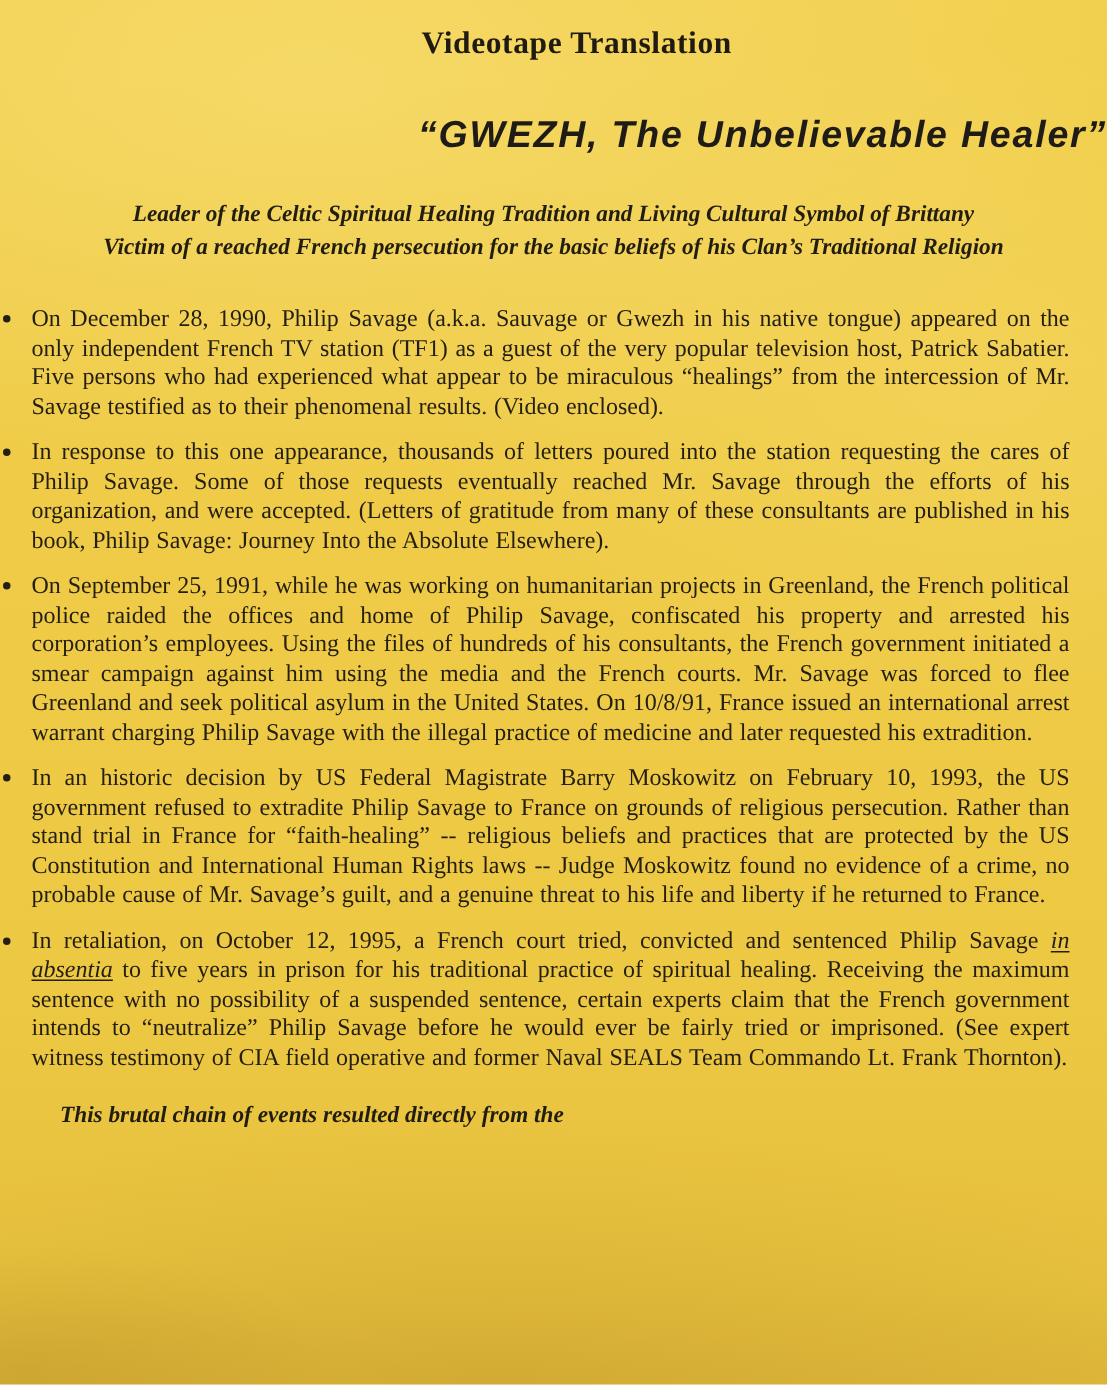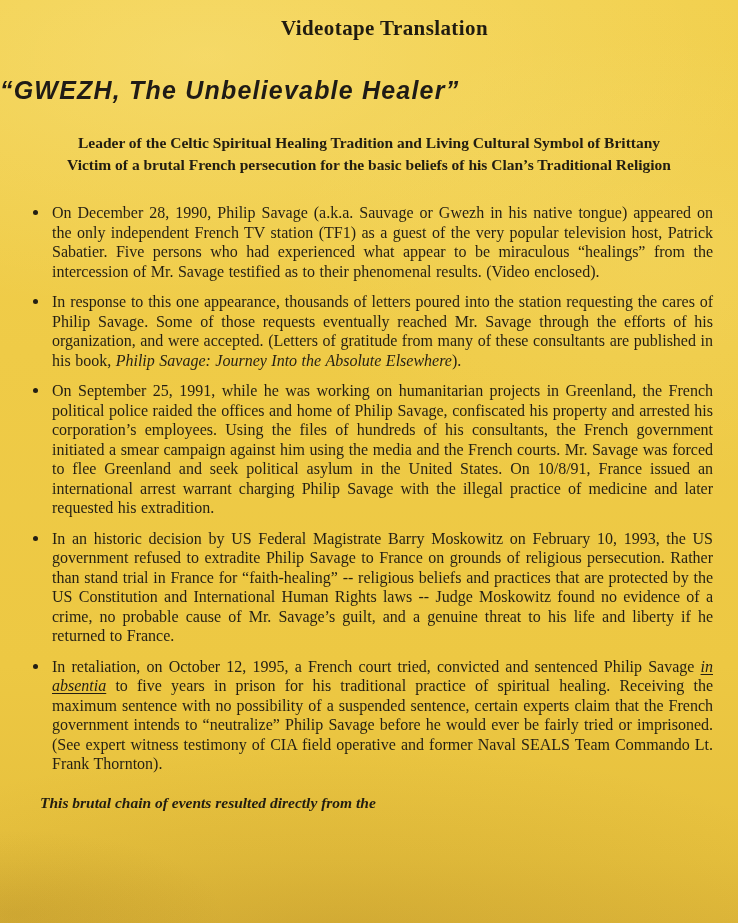--- a/index.html
+++ b/index.html
@@ -29,43 +29,44 @@
     font-weight: bold;
     font-size: 21px;
     line-height: 24px;
     letter-spacing: 0.4px;
     color: #201b10;
     padding-left: 31px;
   }
 
   .main-title {
     margin: 36px 0 0 0;
-    text-align: left;
+    text-align: right;
     font-family: "Liberation Sans", sans-serif;
     font-weight: bold;
     font-style: italic;
     font-size: 25px;
     line-height: 29px;
     letter-spacing: 1.2px;
     color: #1f1b16;
   }
 
   .subtitle {
     margin: 27px 30px 0 30px;
     text-align: center;
     font-family: "Liberation Serif", serif;
     font-weight: bold;
+    font-style: italic;
     font-size: 15.5px;
     line-height: 22px;
     color: #221d11;
   }
 
   ul.bullet-list {
     list-style: none;
-    margin: 27px 25px 0 52px;
+    margin: 27px 25px 0 21px;
     padding: 0;
   }
 
   ul.bullet-list li {
     position: relative;
     text-align: justify;
     font-size: 16px;
     line-height: 19.5px;
     word-spacing: 0.5px;
     margin: 0 0 11px 0;
@@ -75,42 +76,42 @@
     position: absolute;
     left: -19px;
     top: 7px;
     width: 5px;
     height: 5px;
     border-radius: 50%;
     background: #241f14;
   }
 
   .seg.normal { font-style: normal; }
-  .seg.italic { font-style: italic; }
+  .seg.italic { }
   .seg.italic-underline { font-style: italic; text-decoration: underline; text-underline-offset: 2px; }
 
   .footer-note {
     margin: 19px 40px 0 40px;
     font-family: "Liberation Serif", serif;
     font-weight: bold;
     font-style: italic;
     font-size: 15.5px;
     line-height: 20px;
     color: #221d11;
   }
 </style>
 </head>
 <body>
 
 <div class="page">
   <h1 class="doc-type">Videotape Translation</h1>
   <h2 class="main-title">“GWEZH, The Unbelievable Healer”</h2>
   <p class="subtitle">
     <span>Leader of the Celtic Spiritual Healing Tradition and Living Cultural Symbol of Brittany</span><br>
-    <span>Victim of a brutal French persecution for the basic beliefs of his Clan’s Traditional Religion</span>
+    <span>Victim of a reached French persecution for the basic beliefs of his Clan’s Traditional Religion</span>
   </p>
 
   <ul class="bullet-list">
       <li><span class="dot"></span><span class="seg normal">On December 28, 1990, Philip Savage (a.k.a. Sauvage or Gwezh in his native tongue) appeared on the only independent French TV station (TF1) as a guest of the very popular television host, Patrick Sabatier. Five persons who had experienced what appear to be miraculous “healings” from the intercession of Mr. Savage testified as to their phenomenal results. (Video enclosed).</span></li>
       <li><span class="dot"></span><span class="seg normal">In response to this one appearance, thousands of letters poured into the station requesting the cares of Philip Savage. Some of those requests eventually reached Mr. Savage through the efforts of his organization, and were accepted. (Letters of gratitude from many of these consultants are published in his book, </span><span class="seg italic">Philip Savage: Journey Into the Absolute Elsewhere</span><span class="seg normal">).</span></li>
       <li><span class="dot"></span><span class="seg normal">On September 25, 1991, while he was working on humanitarian projects in Greenland, the French political police raided the offices and home of Philip Savage, confiscated his property and arrested his corporation’s employees. Using the files of hundreds of his consultants, the French government initiated a smear campaign against him using the media and the French courts. Mr. Savage was forced to flee Greenland and seek political asylum in the United States. On 10/8/91, France issued an international arrest warrant charging Philip Savage with the illegal practice of medicine and later requested his extradition.</span></li>
       <li><span class="dot"></span><span class="seg normal">In an historic decision by US Federal Magistrate Barry Moskowitz on February 10, 1993, the US government refused to extradite Philip Savage to France on grounds of religious persecution. Rather than stand trial in France for “faith-healing” -- religious beliefs and practices that are protected by the US Constitution and International Human Rights laws -- Judge Moskowitz found no evidence of a crime, no probable cause of Mr. Savage’s guilt, and a genuine threat to his life and liberty if he returned to France.</span></li>
       <li><span class="dot"></span><span class="seg normal">In retaliation, on October 12, 1995, a French court tried, convicted and sentenced Philip Savage </span><span class="seg italic-underline">in absentia</span><span class="seg normal"> to five years in prison for his traditional practice of spiritual healing. Receiving the maximum sentence with no possibility of a suspended sentence, certain experts claim that the French government intends to “neutralize” Philip Savage before he would ever be fairly tried or imprisoned. (See expert witness testimony of CIA field operative and former Naval SEALS Team Commando Lt. Frank Thornton).</span></li>
     </ul>
 

